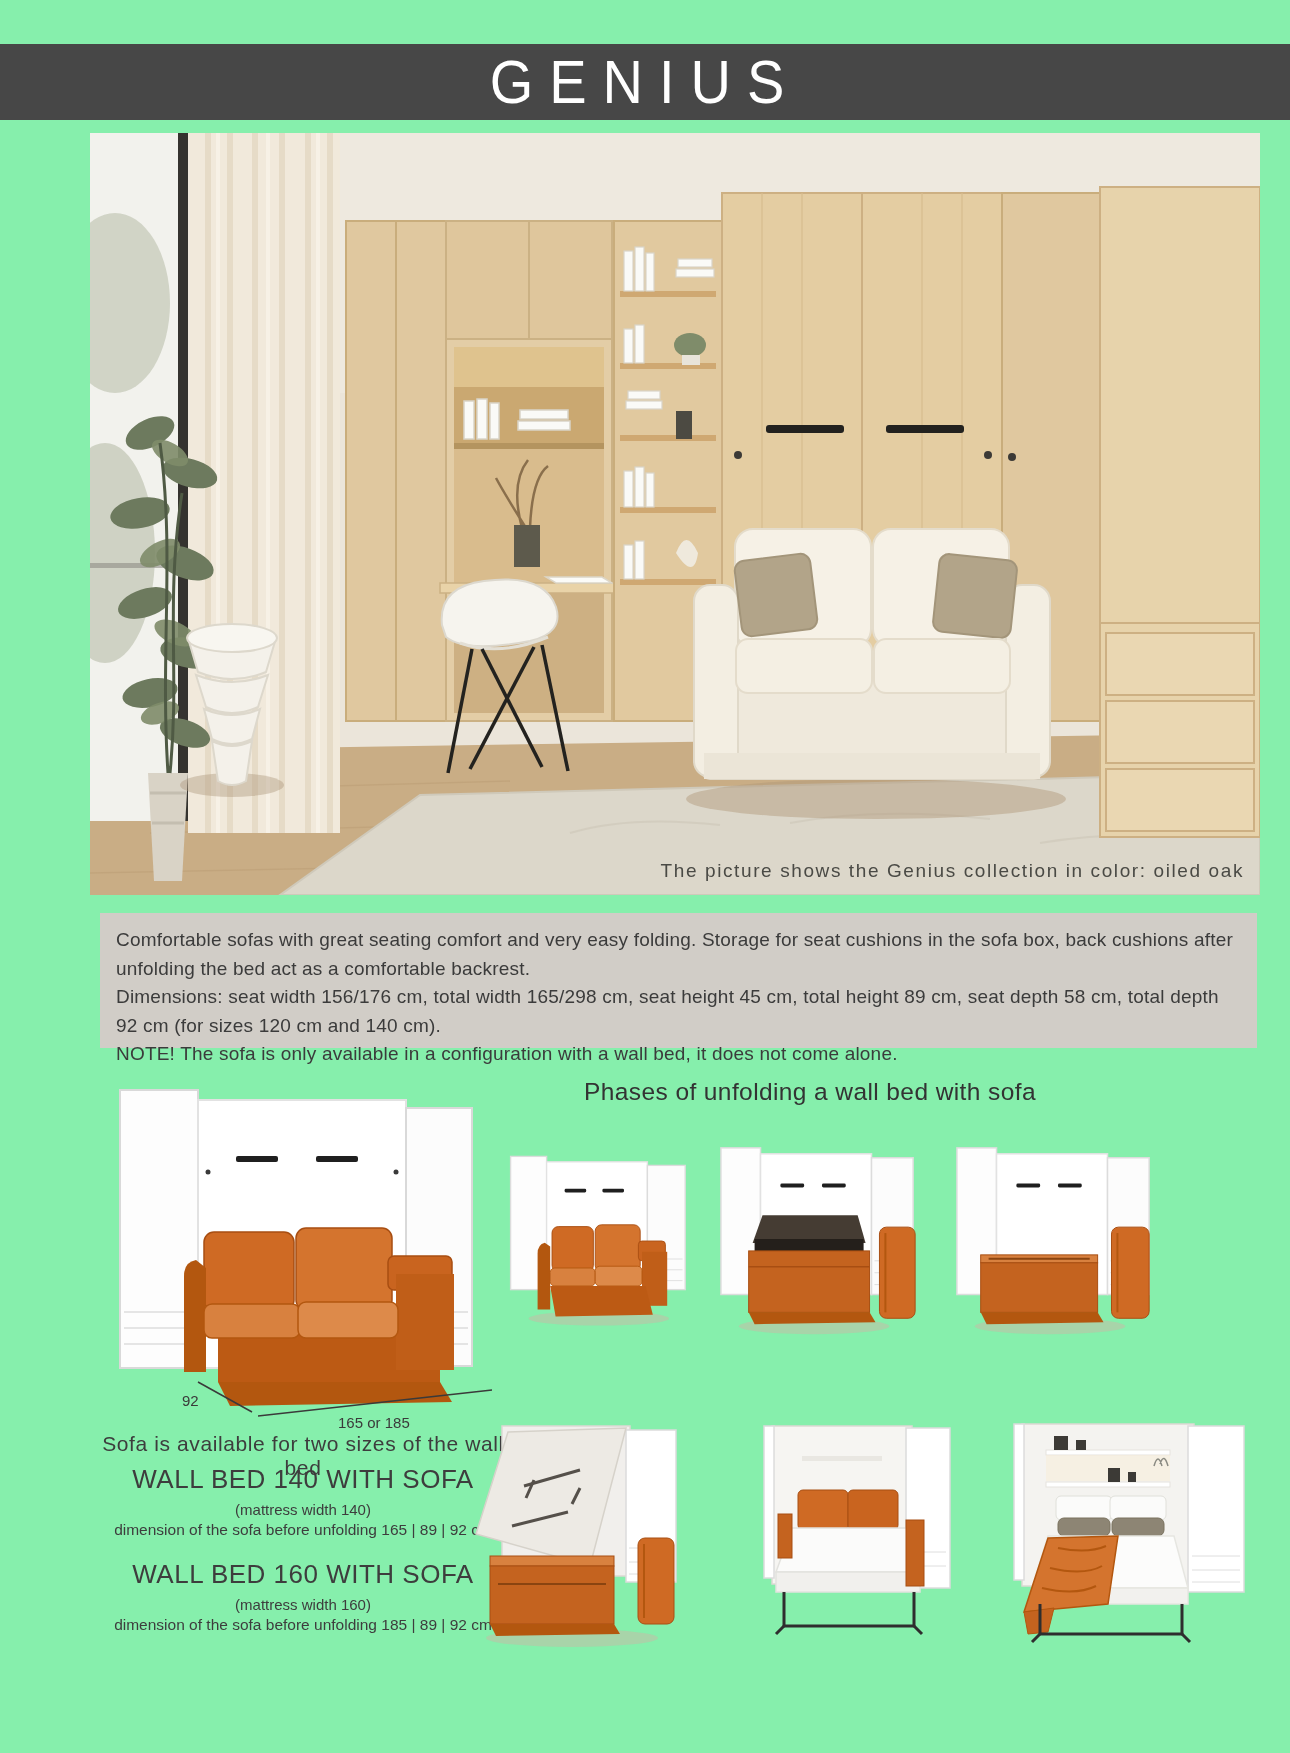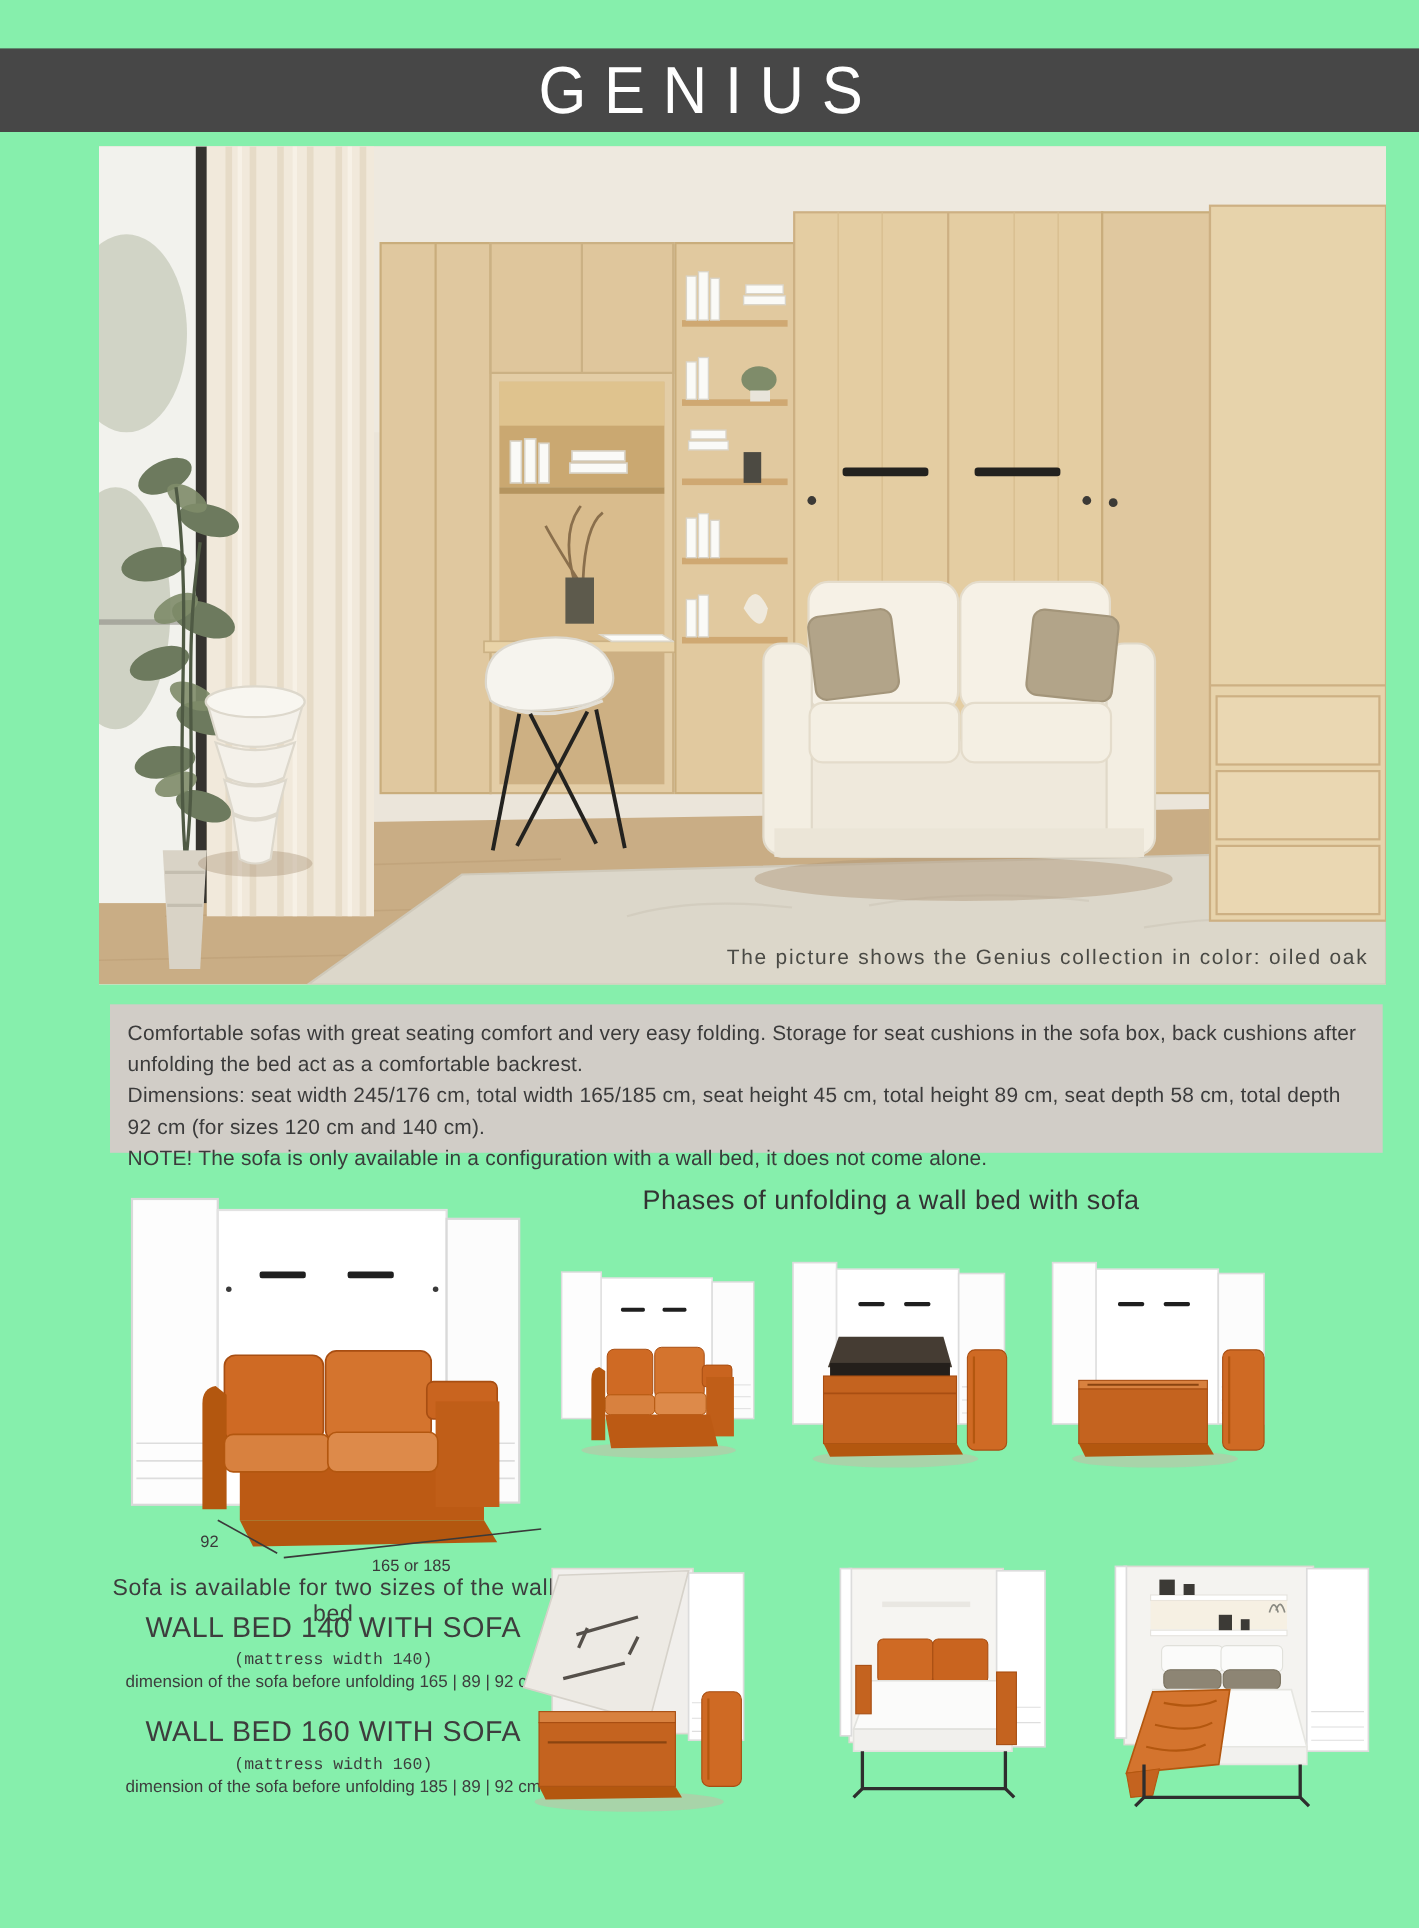--- a/index.html
+++ b/index.html
@@ -21,21 +21,21 @@
     box-sizing:border-box;padding:13px 16px 0 16px;}
   .desc-box p{margin:0;font-size:19px;line-height:1.5;color:#3b3b3b;letter-spacing:0.2px;}
 
   
   .product-fig{position:absolute;left:100px;top:1060px;width:410px;height:370px;}
   .availability{position:absolute;left:88px;top:1432px;width:430px;text-align:center;
     font-size:21px;color:#3d3d3d;letter-spacing:0.6px;}
   .variants{position:absolute;left:88px;top:1464px;width:430px;text-align:center;}
   .variant{margin-bottom:20px;}
   .variant-name{font-size:26px;color:#3d3d3d;letter-spacing:0.5px;}
-  .variant-mattress{font-size:15px;color:#3d3d3d;margin-top:6px;font-family:Liberation Mono, monospace;}
+  .variant-mattress{font-size:15px;color:#3d3d3d;margin-top:6px;}
   .variant-dim{font-size:15.5px;color:#3d3d3d;margin-top:3px;}
 
   
   .phases-title{position:absolute;left:430px;top:1078px;width:760px;text-align:center;
     font-size:24.5px;color:#333333;letter-spacing:0.4px;}
   .phase{position:absolute;}
   .phase svg{width:100%;height:100%;display:block;}
   .ph1{left:498px;top:1132px;width:198px;height:218px;}
   .ph2{left:704px;top:1132px;width:232px;height:218px;}
   .ph3{left:940px;top:1132px;width:232px;height:218px;}
@@ -230,21 +230,21 @@
         <path d="M98,505 q44,20 88,0 l-10,34 q-34,14 -68,0 z M106,542 q36,14 72,0 l-10,32 q-26,12 -52,0 z
                  M114,576 q28,12 56,0 l-8,30 q-20,10 -40,0 z M122,608 q20,10 40,0 l-6,40 q-14,8 -28,0 z" fill="#f4f1ea" stroke="#ddd8cc" stroke-width="2"></path>
         <ellipse cx="142" cy="505" rx="45" ry="14" fill="#f8f6f0" stroke="#ddd8cc" stroke-width="2"></ellipse>
       </g>
     </svg>
     <div class="hero-caption">The picture shows the Genius collection in color: oiled oak</div>
   </div>
 
   <div class="desc-box">
     <p>Comfortable sofas with great seating comfort and very easy folding. Storage for seat cushions in the sofa box, back cushions after unfolding the bed act as a comfortable backrest.</p>
-    <p>Dimensions: seat width 245/176 cm, total width 165/185 cm, seat height 45 cm, total height 89 cm, seat depth 58 cm, total depth 92 cm (for sizes 120 cm and 140 cm).</p>
+    <p>Dimensions: seat width 156/176 cm, total width 165/298 cm, seat height 45 cm, total height 89 cm, seat depth 58 cm, total depth 92 cm (for sizes 120 cm and 140 cm).</p>
     <p>NOTE! The sofa is only available in a configuration with a wall bed, it does not come alone.</p>
   </div>
 
   <div class="product-fig">
     <svg viewBox="0 0 410 370">
       <g>
         <rect x="20" y="30" width="78" height="278" fill="#fdfdfd" stroke="#d9d9d9" stroke-width="2"></rect>
         <rect x="98" y="40" width="208" height="268" fill="#ffffff" stroke="#e2e2e2" stroke-width="2"></rect>
         <rect x="306" y="48" width="66" height="258" fill="#fcfcfc" stroke="#d9d9d9" stroke-width="2"></rect>
         <rect x="136" y="96" width="42" height="6" rx="2" fill="#1f1f1f"></rect>

